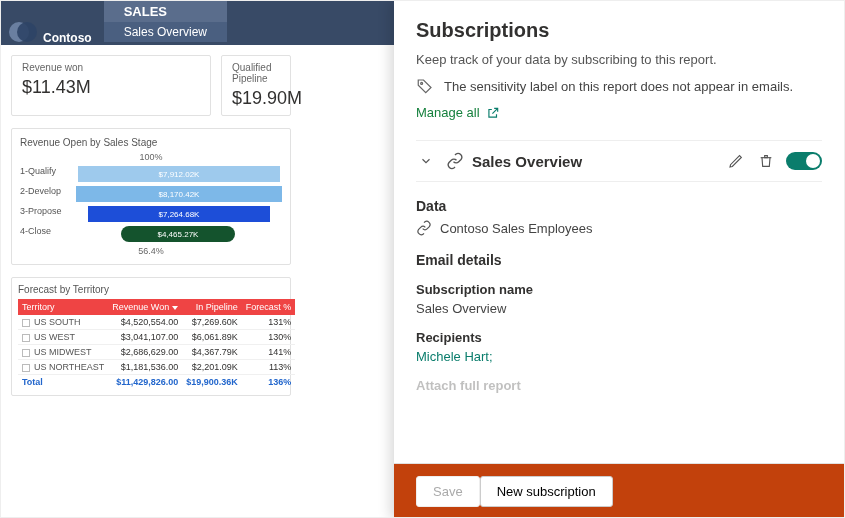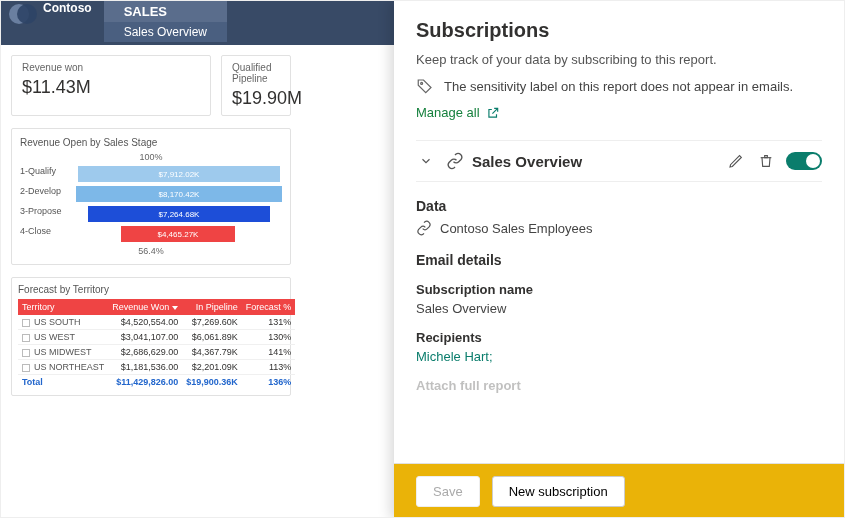--- a/index.html
+++ b/index.html
@@ -1,20 +1,20 @@
 <!DOCTYPE html>
 <html><head>
 <meta charset="utf-8">
 <style>
   * { box-sizing: border-box; }
   html, body { margin:0; padding:0; font-family: "Segoe UI", Arial, sans-serif; color:#323130; background:#fff; }
   .app { width:845px; height:518px; position:relative; overflow:hidden; border:1px solid #eee;}
   
   .topnav { display:flex; align-items:stretch; background:#384a66; color:#fff; height:44px; }
-  .logo-block { display:flex; align-items:flex-start; padding:0 12px 0 8px; gap:8px; }
+  .logo-block { display:flex; align-items:flex-end; padding:0 12px 0 8px; gap:8px; }
   .logo-circles { position:relative; width:26px; height:26px; }
   .logo-circles .c1 { position:absolute; width:20px; height:20px; border-radius:50%; background:#6a7fa0; left:0; top:3px; }
   .logo-circles .c2 { position:absolute; width:20px; height:20px; border-radius:50%; background:#2e4466; left:8px; top:3px; opacity:.9;}
   .brand { font-size:12px; font-weight:600; }
   .tabcol { display:flex; flex-direction:column; }
   .nav-tab { padding:3px 20px; font-size:12px; }
   .nav-tab.strong { background:#5a6d8c; font-weight:700; font-size:13px;}
   .nav-tab.sub { background:#4a5f80; font-size:12px; }
   
   .report { padding:10px; display:flex; gap:12px; flex-direction:column; }
@@ -25,21 +25,21 @@
   .card.wide { width:200px; }
   .card.narrow { width:70px; }
   .chart-card { border:1px solid #e1e1e1; border-radius:2px; padding:8px; width:280px; background:#fff;}
   .chart-title { font-size:10px; color:#555; margin-bottom:4px; }
   .pct { font-size:9px; color:#666; text-align:center; }
   .bars { margin:4px 0; }
   .bar-row { display:flex; align-items:flex-start; font-size:9px; color:#555; margin:4px 0; }
   .bar-row .blabel { width:56px; }
   .bar-wrap { flex:1; position:relative; height:16px; }
   .bar { position:absolute; height:16px; display:flex; align-items:center; justify-content:center; color:#fff; font-size:8px; white-space:nowrap; }
-  .c-b1 { background:#9ecaed; } .c-b2 { background:#7db8e8; } .c-b3 { background:#1d4ed8; } .c-b4 { background:#ef4444; }
+  .c-b1 { background:#9ecaed; } .c-b2 { background:#7db8e8; } .c-b3 { background:#1d4ed8; } .c-b4 { background:#14532d;border-radius:8px; }
   .table-card { border:1px solid #e1e1e1; border-radius:2px; padding:6px; width:280px; background:#fff; }
   .tbl { width:100%; border-collapse:collapse; font-size:9px; }
   .tbl th { background:#ef4444; color:#fff; font-weight:400; padding:3px 4px; text-align:right; white-space:nowrap; }
   .tbl th:first-child { text-align:left; }
   .tbl td { padding:2px 4px; text-align:right; border-bottom:1px solid #f0f0f0; white-space:nowrap;}
   .tbl td:first-child { text-align:left; color:#555;}
   .tbl tr.total td { color:#2266cc; font-weight:600; border-bottom:none;}
   .sort-icon { display:inline-block; width:0; height:0; border-left:3px solid transparent; border-right:3px solid transparent; border-top:4px solid #fff; margin-left:3px; vertical-align:middle;}
   .cbox { display:inline-block; width:8px; height:8px; border:1px solid #bbb; margin-right:4px; vertical-align:middle;}
   
@@ -52,21 +52,21 @@
   .sub-header { display:flex; align-items:center; gap:10px; border-top:1px solid #eee; border-bottom:1px solid #eee; padding:10px 0; }
   .sub-header .title { font-weight:600; font-size:15px; flex:1; display:flex; align-items:center; gap:8px;}
   .icon-btn { width:20px; height:20px; display:flex; align-items:center; justify-content:center; cursor:pointer; color:#555;}
   .toggle { width:36px; height:18px; border-radius:10px; background:#0a7d6c; position:relative; cursor:pointer;}
   .toggle .knob { position:absolute; right:2px; top:2px; width:14px; height:14px; border-radius:50%; background:#fff;}
   .section-h { font-weight:600; font-size:14px; margin-top:16px; }
   .data-line { display:flex; align-items:center; gap:8px; font-size:13px; color:#444; margin-top:6px;}
   .field-label { font-weight:600; font-size:13px; margin-top:14px; }
   .field-value { font-size:13px; color:#444; margin-top:4px; }
   .recip { color:#0a7d6c; }
-  .pane-footer { border-top:1px solid #e1e1e1; padding:12px 22px; display:flex; gap:12px; background:#eab308;}
+  .pane-footer { border-top:1px solid #e1e1e1; padding:12px 22px; display:flex; background:#c2410c;}
   .btn { padding:7px 16px; font-size:13px; border-radius:3px; border:1px solid #ccc; background:#fff; cursor:pointer;}
   .btn.disabled { color:#aaa; border-color:#eee; cursor:default;}
   svg { display:block; }
 </style>
 </head>
 <body>
 
 <div class="app">
 
   <div class="topnav">

